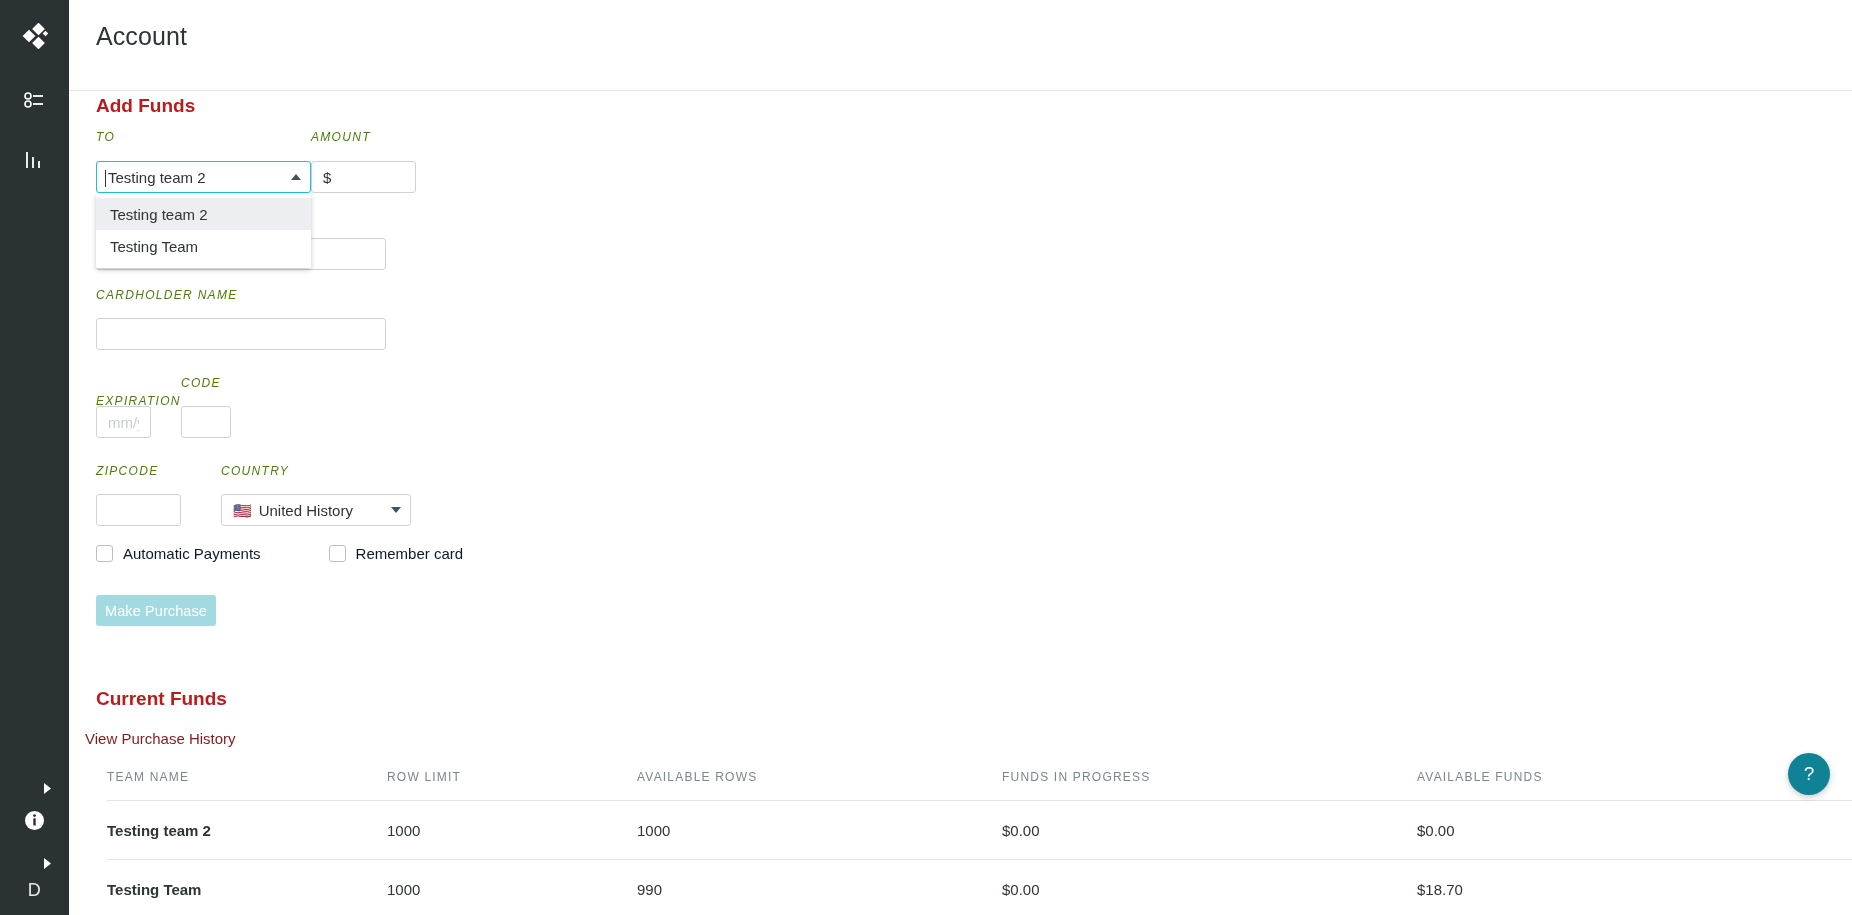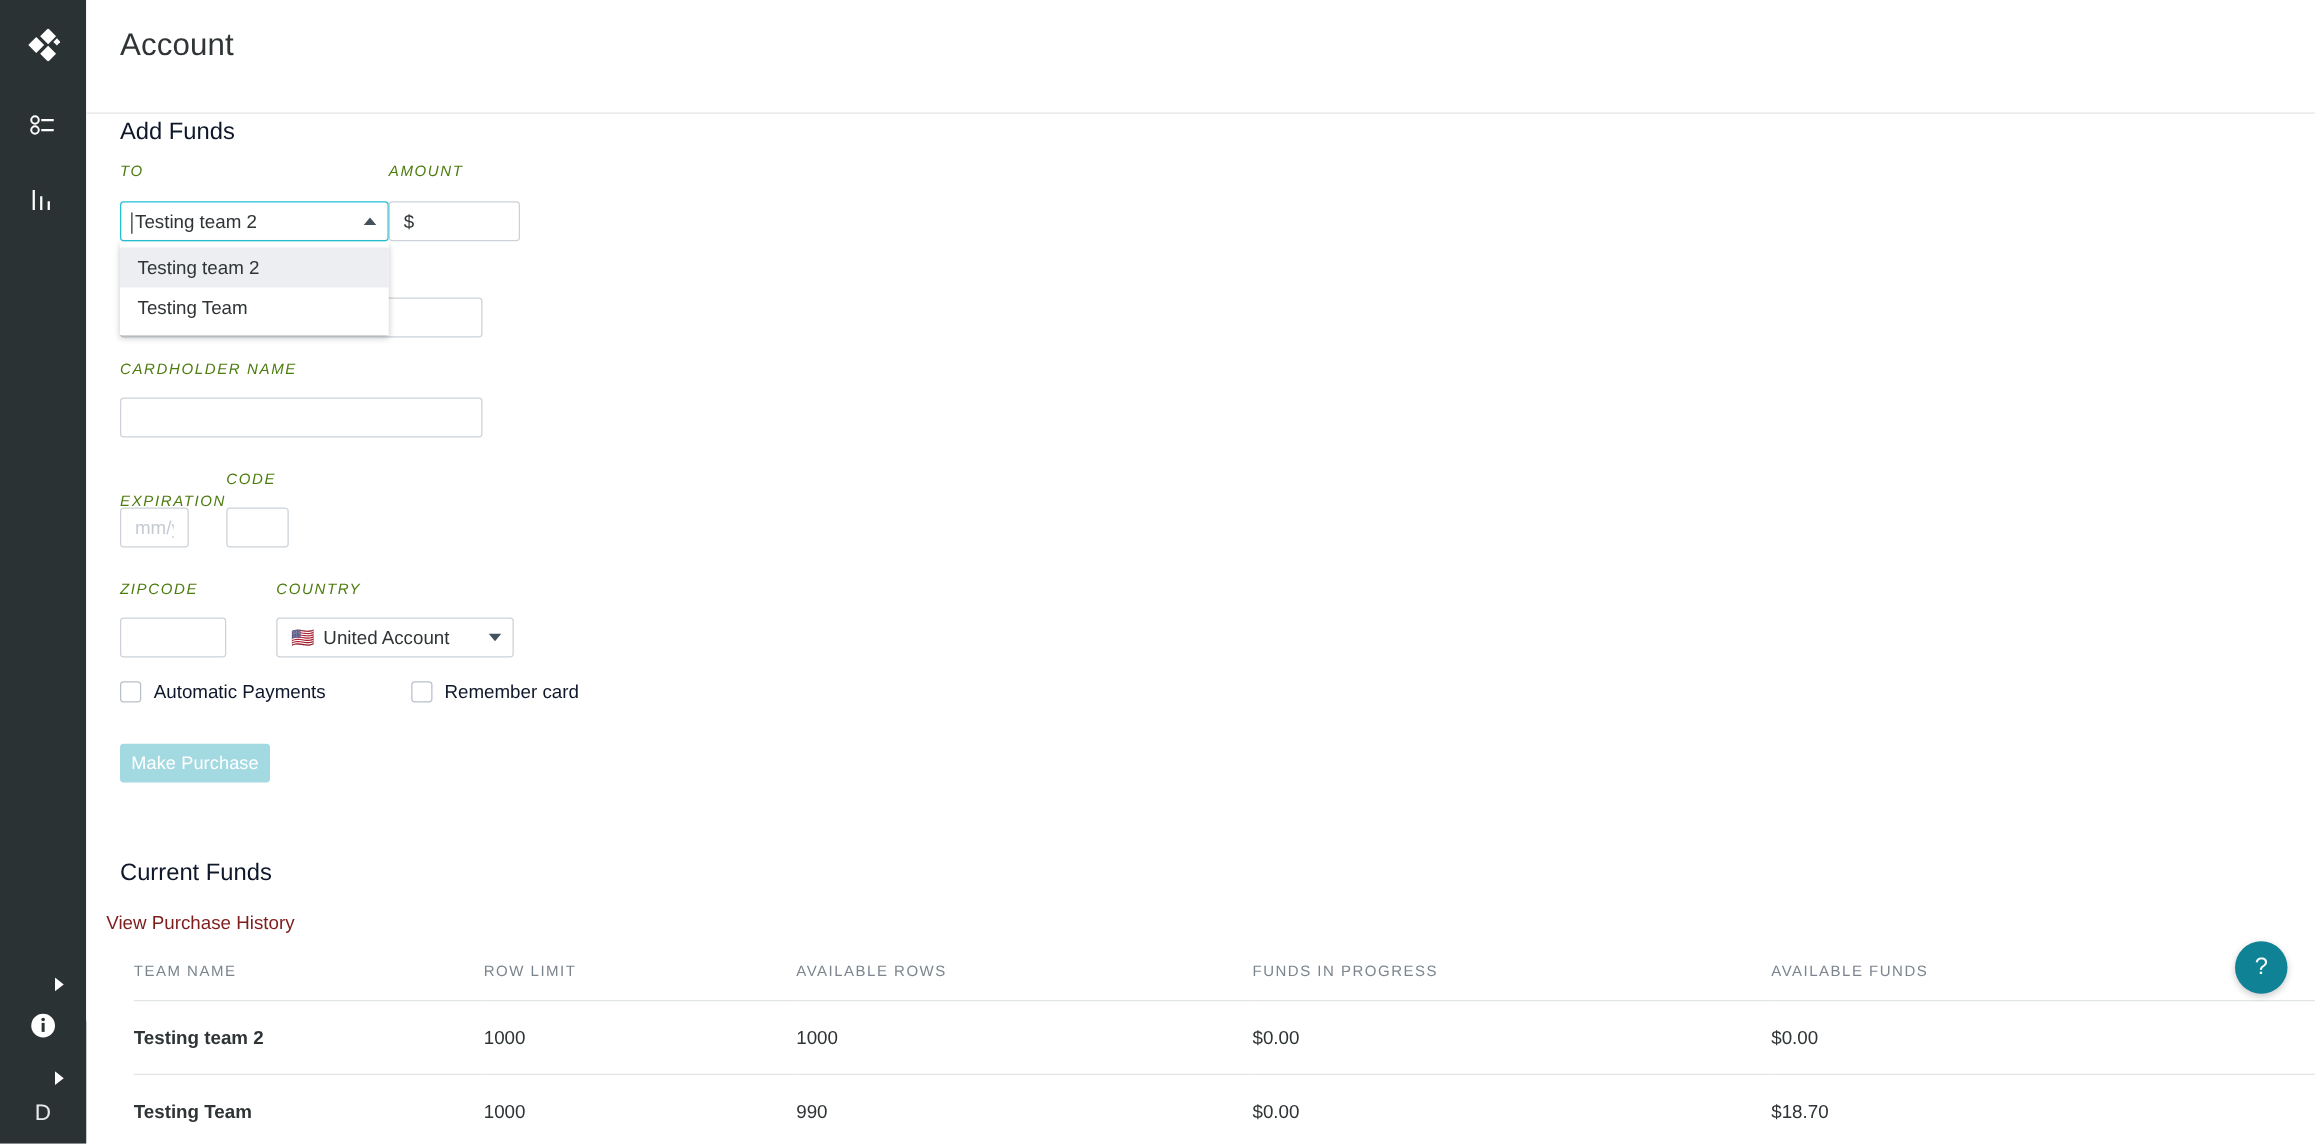--- a/index.html
+++ b/index.html
@@ -58,21 +58,21 @@
   .tab.active { color: #0f8296; font-weight: 700; }
   .tab.active::after {
     content: ""; position: absolute; left: 0; right: 0; bottom: 0;
     height: 3px; background: #0f8296;
   }
   .tab-divider {
     position: absolute; left: 0; right: 0; top: 90px; height: 1px; background: #e2e5e7;
   }
 
   .section-title {
-    position: absolute; left: 27px; font-size: 19px; color: #0f172a; font-weight: 400;
+    position: absolute; left: 27px; font-size: 19px; color: #b91c1c; font-weight: 700;
   }
   #addFundsTitle { top: 95px; }
   #currentFundsTitle { top: 688px; }
 
   .flabel {
     position: absolute; font-size: 12px; letter-spacing: 1.3px;
     color: #4d7c0f; text-transform: uppercase; font-style: italic;
   }
   .finput {
     position: absolute; border: 1px solid #ccd2d8; border-radius: 3px;
@@ -279,21 +279,21 @@
     <div class="flabel exp-label">EXPIRATION</div>
     <input class="finput exp-input" type="text" placeholder="mm/yy" style="">
     <div class="flabel code-label">CODE</div>
     <input class="finput code-input" type="text" value="" style="">
 
     <div class="flabel zip-label">ZIPCODE</div>
     <input class="finput zip-input" type="text" value="" style="">
     <div class="flabel country-label">COUNTRY</div>
     <div class="country-select">
       <span class="country-flag">🇺🇸</span>
-      <span class="country-name">United Account</span>
+      <span class="country-name">United History</span>
       <span class="country-arrow"></span>
     </div>
 
     <div class="checkrow">
       <label class="chk-wrap">
         <span class="chk-box"></span>
         <span class="chk-label">Automatic Payments</span>
       </label>
       <label class="chk-wrap gap2">
         <span class="chk-box"></span>

